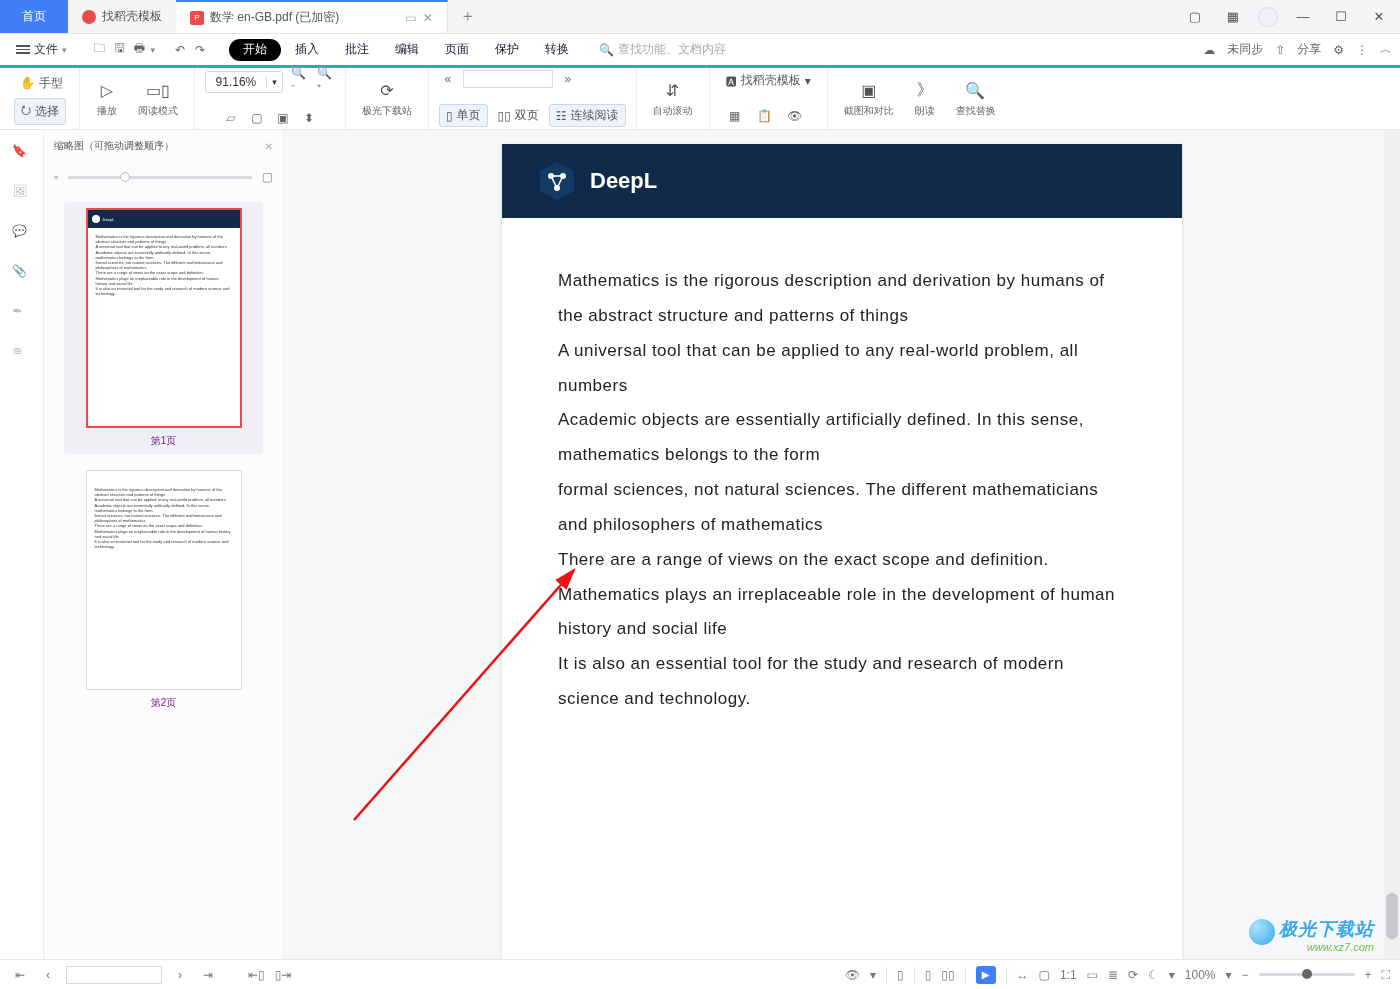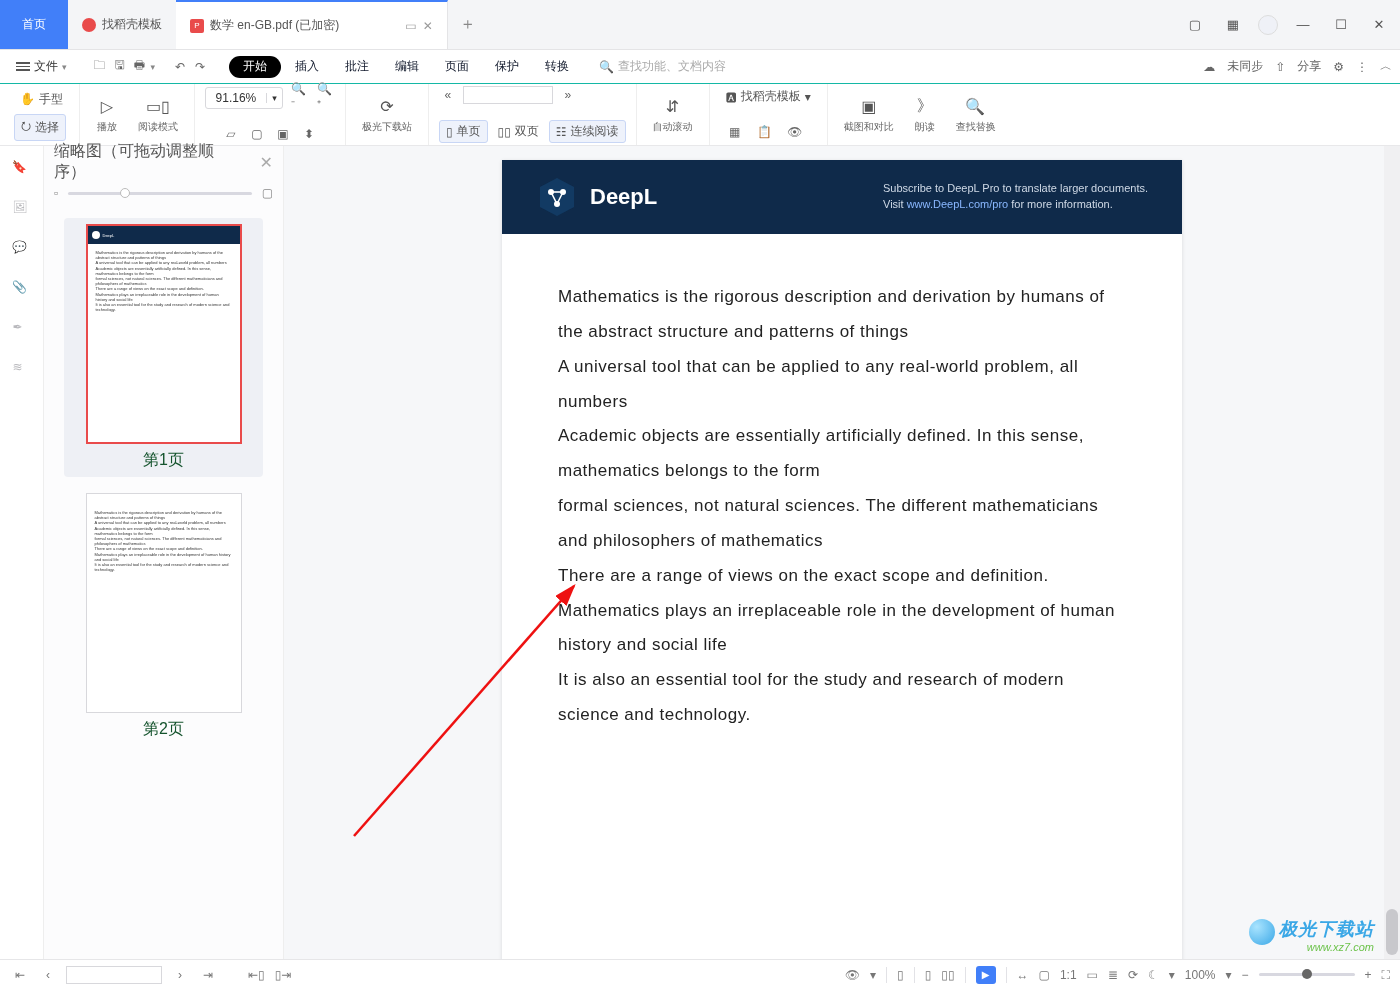--- a/index.html
+++ b/index.html
@@ -1,32 +1,32 @@
 <!DOCTYPE html>
 <html><head>
 <meta charset="utf-8">
 <style>
 * { box-sizing: border-box; margin: 0; padding: 0; font-family: "Microsoft YaHei", "Segoe UI", sans-serif; }
 body { width: 1400px; height: 989px; background: #fff; overflow: hidden; position: relative; font-size: 12px; color: #333; }
 
 
-.tabbar { height: 50px; background: #f4f5f7; display: flex; align-items: stretch; border-bottom: 1px solid #e4e4e6; }
+.tabbar { height: 34px; background: #f4f5f7; display: flex; align-items: stretch; border-bottom: 1px solid #e4e4e6; }
 .tab { display: flex; align-items: center; gap: 6px; padding: 0 14px; font-size: 12px; color: #555; position: relative; cursor: default; }
 .tab.home { background: #417ff9; color: #fff; font-weight: 500; padding: 0 22px; }
 .tab.doc { background: #fff; border-top: 2px solid #417ff9; border-right: 1px solid #e4e4e6; }
 .tab .pdf-ico { width: 14px; height: 14px; background: #e94b4b; color: #fff; font-size: 8px; display: inline-flex; align-items: center; justify-content: center; border-radius: 2px; }
 .tab .tpl-ico { width: 14px; height: 14px; background: #e94b4b; border-radius: 50%; }
 .tab .close, .tab .dup { color: #999; font-size: 12px; }
 .tab-add { display: flex; align-items: center; padding: 0 12px; color: #888; font-size: 16px; }
 .title-right { margin-left: auto; display: flex; align-items: center; gap: 12px; padding-right: 8px; color: #666; }
 .title-right .avatar { width: 20px; height: 20px; border-radius: 50%; background: #eff1f7; border: 1px solid #ddd; display: inline-block; }
 .wbtn { width: 26px; text-align: center; font-size: 13px; color: #555; }
 
 
-.menubar { height: 34px; display: flex; align-items: center; padding: 0 8px; border-bottom: 1px solid #14b8a6; gap: 2px; }
+.menubar { height: 34px; display: flex; align-items: center; padding: 0 8px; border-bottom: 3px solid #14b8a6; gap: 2px; }
 .menubar .filebtn { display: flex; align-items: center; gap: 4px; padding: 0 8px; }
 .menubar .burger { width: 14px; display: inline-block; }
 .menubar .burger span { display: block; height: 1.5px; background: #555; margin: 2px 0; }
 .menubar .drop { font-size: 9px; color: #888; }
 .mitem { padding: 0 12px; color: #0f172a; height: 34px; display: flex; align-items: center; }
 .mitem.start { background: #000000; color: #fff; border-radius: 14px; height: 22px; padding: 0 14px; }
 .msearch { margin-left: 16px; color: #aaa; font-size: 12px; display: flex; align-items: center; gap: 4px; }
 .mright { margin-left: auto; display: flex; align-items: center; gap: 12px; color: #666; }
 
 
@@ -44,34 +44,34 @@
 .undo-row { display: flex; gap: 8px; margin-top: 2px; }
 .small-ico { width: 18px; height: 18px; display: inline-flex; align-items: center; justify-content: center; color: #666; }
 
 
 .main { display: flex; height: calc(989px - 34px - 34px - 62px - 30px); }
 .left-iconbar { width: 44px; border-right: 1px solid #eee; display: flex; flex-direction: column; align-items: center; padding-top: 14px; gap: 22px; color: #b8b8bc; }
 .left-iconbar .li-ico { width: 18px; height: 18px; }
 .left-iconbar .li-ico.active { color: #417ff9; }
 
 .thumb-panel { width: 240px; border-right: 1px solid #eee; background: #fcfcfd; display: flex; flex-direction: column; }
-.thumb-header { height: 32px; display: flex; align-items: center; padding: 0 10px; font-size: 16px; color: #555; gap: 40px; }
+.thumb-header { height: 32px; display: flex; align-items: center; padding: 0 10px; font-size: 10px; color: #555; gap: 40px; }
 .thumb-header .close-icon { margin-left: auto; color: #aaa; }
 .thumb-tools { height: 30px; display: flex; align-items: center; padding: 0 10px; gap: 10px; color: #888; }
 .thumb-tools .slider { flex: 1; height: 3px; background: #d8d8e0; border-radius: 2px; position: relative; }
 .thumb-tools .slider .knob { position: absolute; left: 28%; top: -4px; width: 10px; height: 10px; background: #fff; border: 1px solid #bbb; border-radius: 50%; }
 .thumb-list { flex: 1; overflow: auto; padding: 10px 20px; }
 .thumb-wrap { margin-bottom: 16px; }
 .thumb-wrap.active .thumb-page { border: 2px solid #e94b4b; background: #fff; }
 .thumb-wrap.active { background: #eef0f5; padding: 6px; border-radius: 4px; }
 .thumb-page { width: 156px; height: 220px; background: #fff; border: 1px solid #d8d8dc; margin: 0 auto; padding: 8px; font-size: 4px; color: #333; overflow: hidden; }
 .thumb-page .tp-head { height: 18px; background: #0f2a4a; margin: -8px -8px 6px -8px; display: flex; align-items: center; padding: 0 4px; gap: 3px; }
 .thumb-page .tp-head .tp-logo { width: 8px; height: 8px; background: #fff; border-radius: 50%; }
 .thumb-page .tp-head .tp-txt { color: #fff; font-size: 4px; }
-.thumb-caption { text-align: center; font-size: 16px; color: #14532d; margin-top: 6px; }
+.thumb-caption { text-align: center; font-size: 10px; color: #701a75; margin-top: 6px; }
 
 .doc-area { flex: 1; background: #f6f7f9; display: flex; justify-content: center; padding: 14px 0 0 0; position: relative; overflow: hidden; }
 .page { width: 680px; background: #fff; box-shadow: 0 1px 4px rgba(0,0,0,.12); }
 .page-header { background: #0f2a4a; padding: 16px 34px; display: flex; align-items: center; gap: 18px; }
 .brand { color: #fff; font-size: 22px; font-weight: 600; }
 .sub-txt { color: #cfd9e6; font-size: 11px; line-height: 1.45; margin-left: auto; max-width: 300px; }
 .sub-txt a { color: #8ab8ff; text-decoration: none; }
 
 .page-body { padding: 46px 56px; font-family: "Courier New", Courier, monospace; color: #222; font-size: 17px; line-height: 2.05; letter-spacing: .5px; }
 .page-body p { margin: 0; }
@@ -329,24 +329,20 @@
               <polygon points="21,2 38,11 38,31 21,40 4,31 4,11" fill="#0f2a4a" stroke="#fff" stroke-width="0"></polygon>
               <polygon points="21,2 38,11 38,31 21,40 4,31 4,11" fill="#123a63"></polygon>
               <circle cx="15" cy="16" r="3" fill="#fff"></circle>
               <circle cx="27" cy="16" r="3" fill="#fff"></circle>
               <circle cx="21" cy="28" r="3" fill="#fff"></circle>
               <line x1="15" y1="16" x2="27" y2="16" stroke="#fff" stroke-width="1.6"></line>
               <line x1="15" y1="16" x2="21" y2="28" stroke="#fff" stroke-width="1.6"></line>
               <line x1="27" y1="16" x2="21" y2="28" stroke="#fff" stroke-width="1.6"></line>
             </svg>
           <span class="brand">DeepL</span>
-        </div>
-        <div class="sub-txt">
-          <div>Subscribe to DeepL Pro to translate larger documents.</div>
-          <div><span>Visit </span><a>www.DeepL.com/pro</a><span> for more information.</span></div>
         </div>
       </div>
       <div class="page-body">
         <p>Mathematics is the rigorous description and derivation by humans of the abstract structure and patterns of things</p>
         <p>A universal tool that can be applied to any real-world problem, all numbers</p>
         <p>Academic objects are essentially artificially defined. In this sense, mathematics belongs to the form</p>
         <p>formal sciences, not natural sciences. The different mathematicians and philosophers of mathematics</p>
         <p>There are a range of views on the exact scope and definition.</p>
         <p>Mathematics plays an irreplaceable role in the development of human history and social life</p>
         <p>It is also an essential tool for the study and research of modern science and technology.</p>

